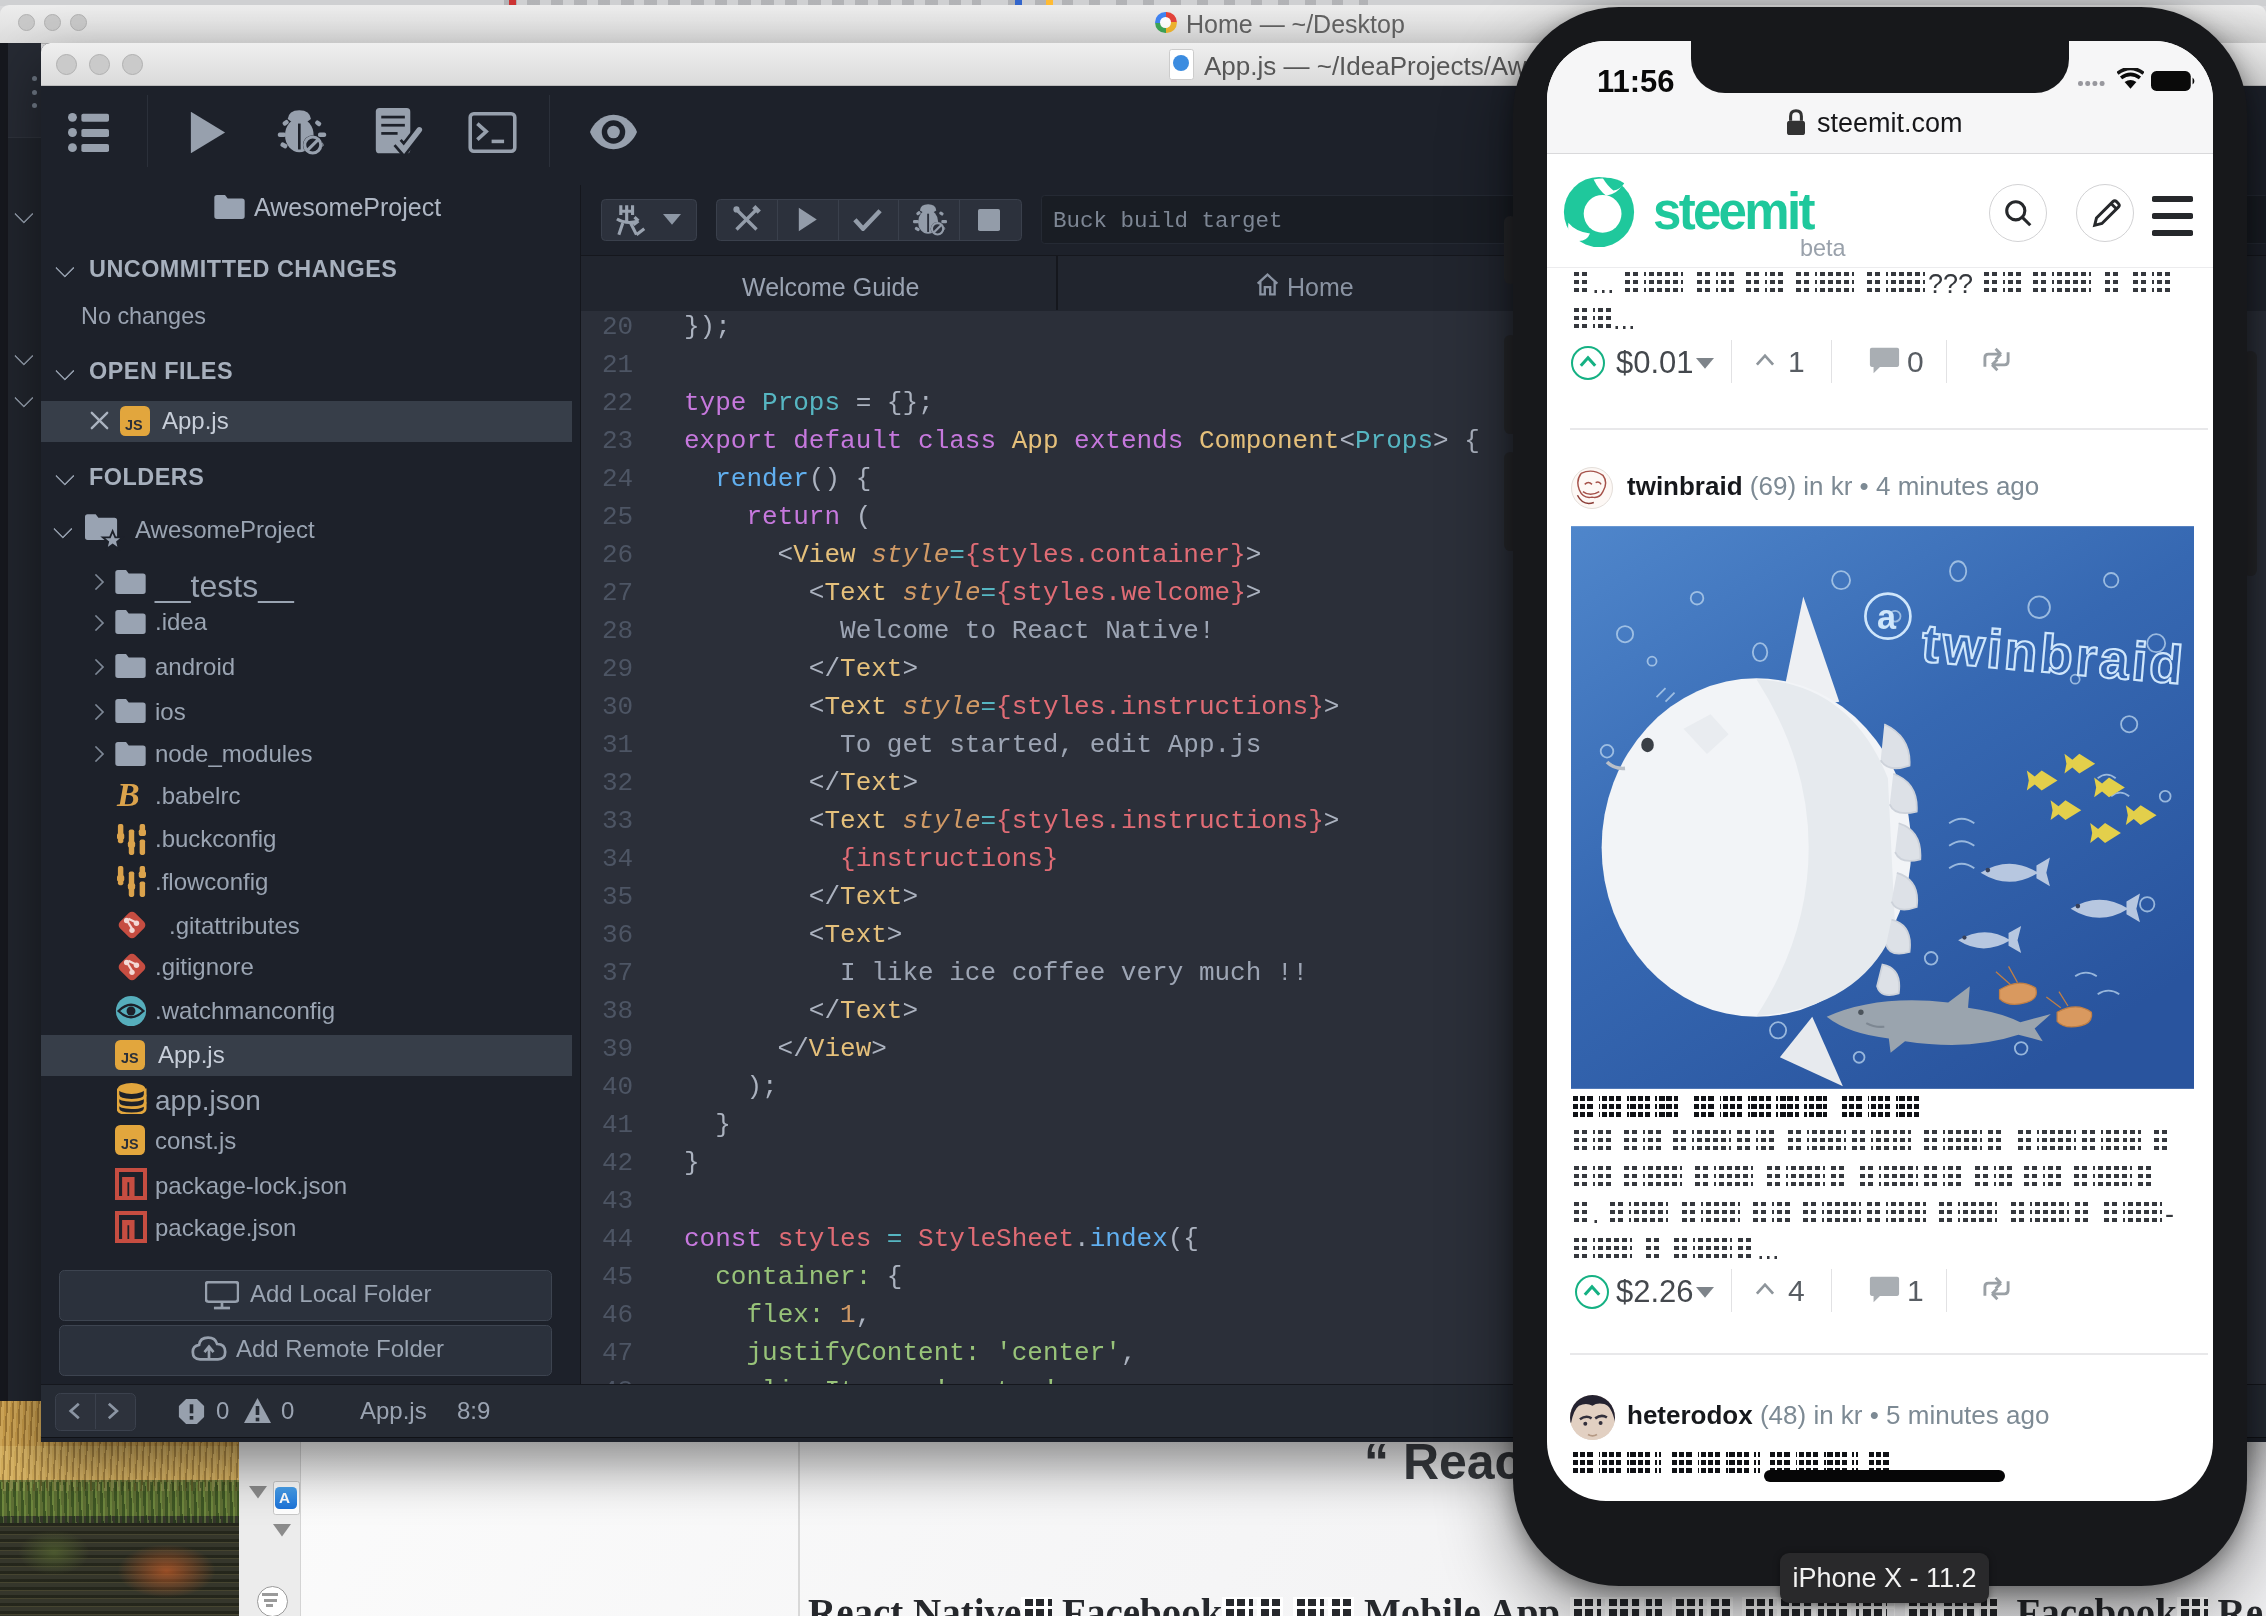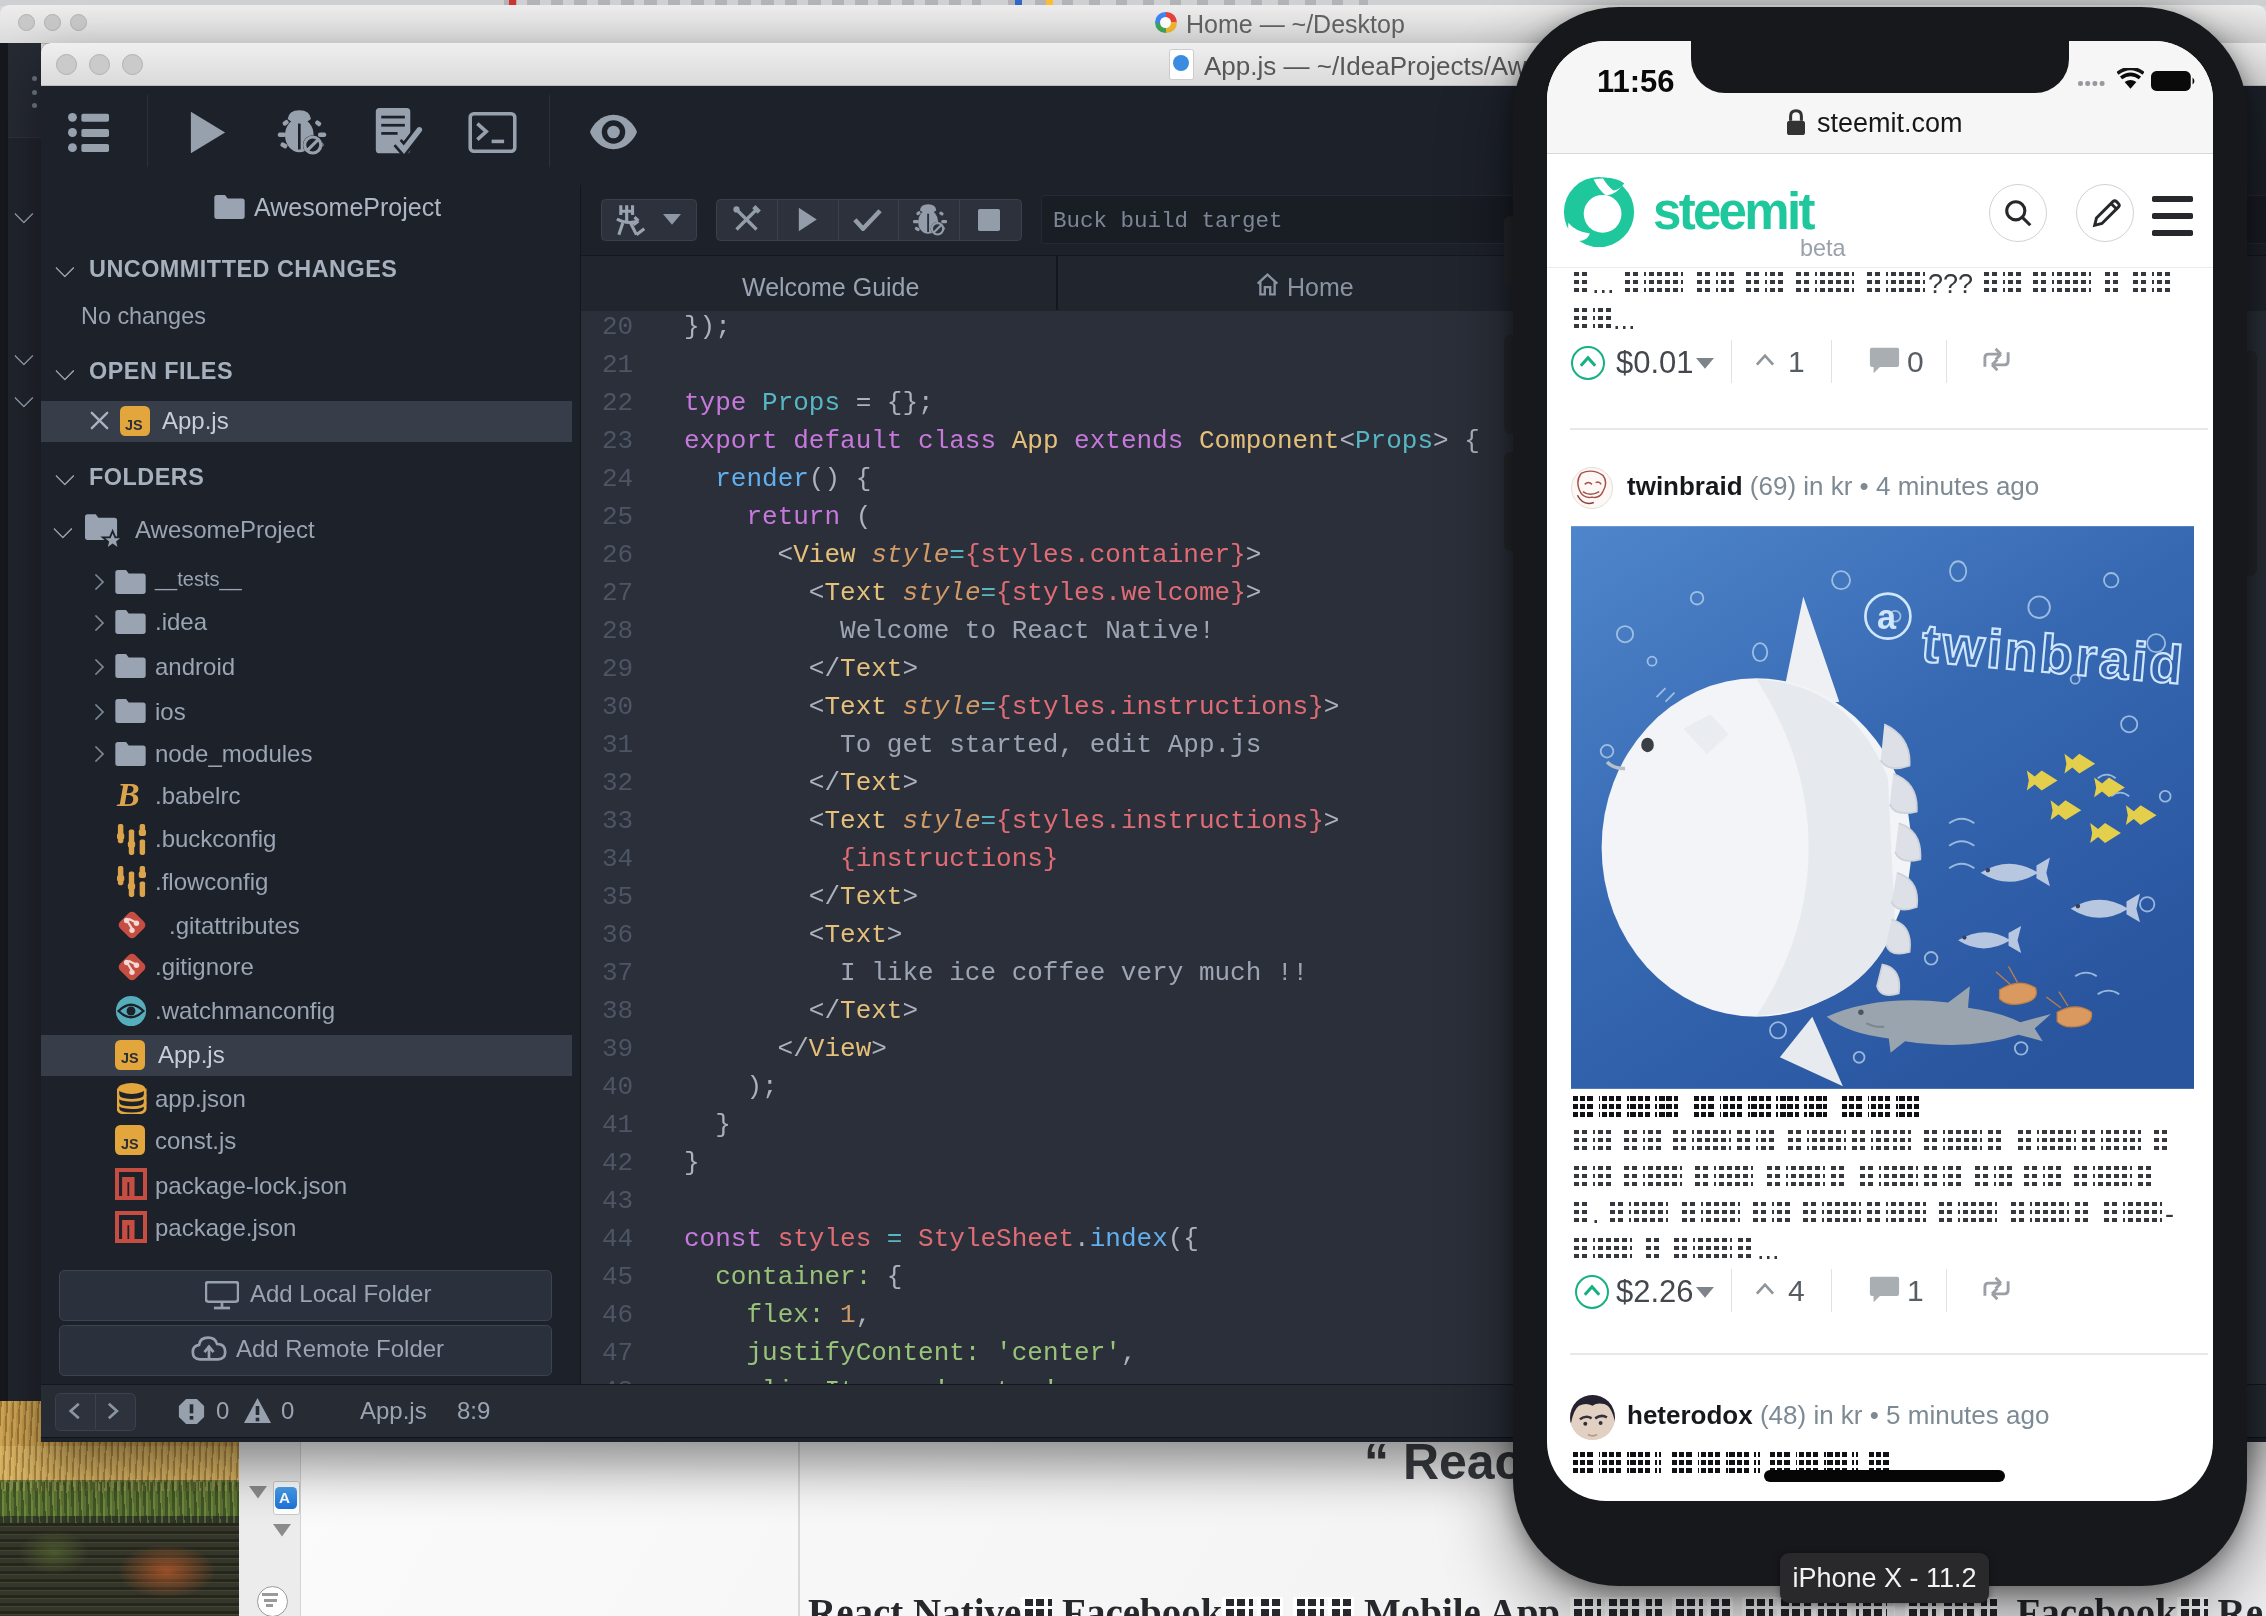--- a/index.html
+++ b/index.html
@@ -169,21 +169,21 @@
 <svg class="abs" style="left:85px;top:513px" width="41" height="38" viewBox="0 0 46 42">
         <path d="M0 4 Q0 1 3 1 L12 1 L15 5 L33 5 Q36 5 36 8 L36 27 Q36 30 33 30 L3 30 Q0 30 0 27 Z" fill="#99a3b2"></path>
         <path d="M31 20 L34 27 L42 27 L36 32 L38 40 L31 35 L24 40 L26 32 L20 27 L28 27 Z" fill="#99a3b2" stroke="#1d212a" stroke-width="2"></path>
       </svg>
 <div class="abs" style="left:135px;top:516px;font-size:24px;color:#9aa4b2;">AwesomeProject</div>
 <div id="tree">
 <div class="abs chevr" style="left:90px;top:576px;"></div>
 <svg class="abs" style="left:115px;top:569px" width="31" height="25" viewBox="0 0 34 28" fill="#99a3b2">
           <path d="M0 4 Q0 1 3 1 L12 1 L15 5 L31 5 Q34 5 34 8 L34 25 Q34 28 31 28 L3 28 Q0 28 0 25 Z"></path>
         </svg>
-<div class="abs" style="left:155px;top:568px;font-size:20px;color:#9aa4b2;">__tests__</div>
+<div class="abs" style="left:155px;top:568px;font-size:32px;color:#9aa4b2;">__tests__</div>
 <div class="abs chevr" style="left:90px;top:617px;"></div>
 <svg class="abs" style="left:115px;top:609px" width="31" height="25" viewBox="0 0 34 28" fill="#99a3b2">
           <path d="M0 4 Q0 1 3 1 L12 1 L15 5 L31 5 Q34 5 34 8 L34 25 Q34 28 31 28 L3 28 Q0 28 0 25 Z"></path>
         </svg>
 <div class="abs" style="left:155px;top:608px;font-size:24px;color:#9aa4b2;">.idea</div>
 <div class="abs chevr" style="left:90px;top:661px;"></div>
 <svg class="abs" style="left:115px;top:653px" width="31" height="25" viewBox="0 0 34 28" fill="#99a3b2">
           <path d="M0 4 Q0 1 3 1 L12 1 L15 5 L31 5 Q34 5 34 8 L34 25 Q34 28 31 28 L3 28 Q0 28 0 25 Z"></path>
         </svg>
 <div class="abs" style="left:155px;top:653px;font-size:24px;color:#9aa4b2;">android</div>
@@ -250,21 +250,21 @@
 <div class="abs" style="left:41px;top:1035px;width:531px;height:41px;background:#373e49;"></div>
 <div class="abs" style="left:115px;top:1040px;width:30px;height:30px;background:#e2a63d;border-radius:5.4px;"></div>
 <div class="abs" style="left:121px;top:1050px;font-size:14.4px;font-weight:bold;color:#2a2f39;">JS</div>
 <div class="abs" style="left:158px;top:1041px;font-size:24px;color:#c7ced9;">App.js</div>
 <svg class="abs" style="left:117px;top:1083px" width="30" height="31" viewBox="0 0 33 34" fill="#e2a63d">
           <ellipse cx="16" cy="6" rx="15" ry="6"></ellipse>
           <path d="M1 6 L1 28 Q1 34 16 34 Q31 34 31 28 L31 6" fill="none" stroke="#e2a63d" stroke-width="3"></path>
           <path d="M1 13 Q1 19 16 19 Q31 19 31 13" fill="none" stroke="#e2a63d" stroke-width="3"></path>
           <path d="M1 21 Q1 27 16 27 Q31 27 31 21" fill="none" stroke="#e2a63d" stroke-width="3"></path>
         </svg>
-<div class="abs" style="left:155px;top:1085px;font-size:24px;color:#9aa4b2;">app.json</div>
+<div class="abs" style="left:155px;top:1085px;font-size:28px;color:#9aa4b2;">app.json</div>
 <div class="abs" style="left:115px;top:1125px;width:30px;height:30px;background:#e2a63d;border-radius:5.4px;"></div>
 <div class="abs" style="left:121px;top:1136px;font-size:14.4px;font-weight:bold;color:#2a2f39;">JS</div>
 <div class="abs" style="left:155px;top:1127px;font-size:24px;color:#9aa4b2;">const.js</div>
 <svg class="abs" style="left:115px;top:1168px" width="32" height="32" viewBox="0 0 36 36">
           <rect x="2" y="2" width="32" height="32" fill="none" stroke="#c64d41" stroke-width="5"></rect>
           <path d="M11 34 L11 13 L19 13 L19 34" fill="none" stroke="#c64d41" stroke-width="6"></path>
         </svg>
 <div class="abs" style="left:155px;top:1172px;font-size:24px;color:#9aa4b2;">package-lock.json</div>
 <svg class="abs" style="left:115px;top:1211px" width="32" height="32" viewBox="0 0 36 36">
           <rect x="2" y="2" width="32" height="32" fill="none" stroke="#c64d41" stroke-width="5"></rect>

